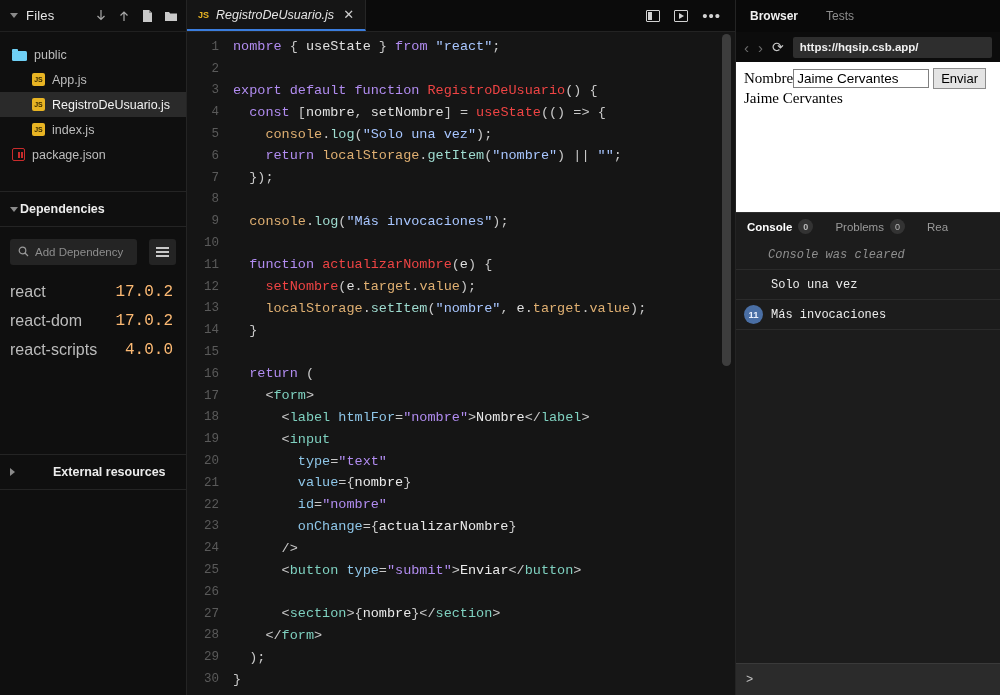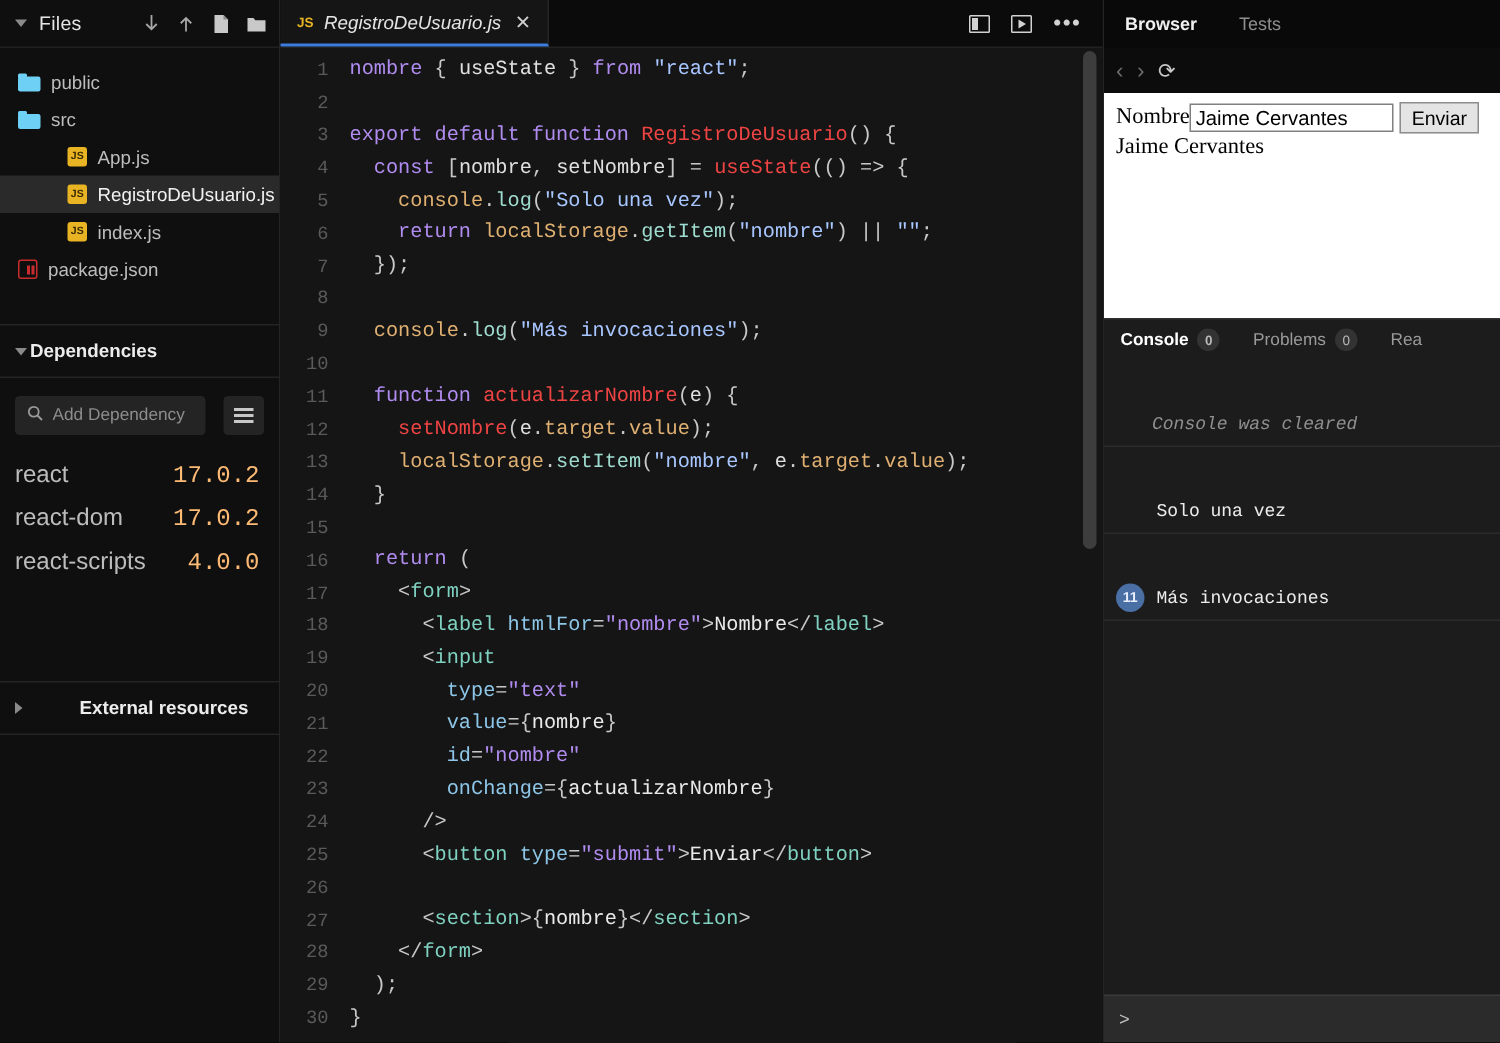--- a/index.html
+++ b/index.html
@@ -44,21 +44,21 @@
   }
   .hdr-icons { display: flex; align-items: center; gap: 11px; }
   .hdr-icons svg { display: block; }
 
   .tree { padding-top: 10px; }
   .row {
     height: 25px; display: flex; align-items: center;
     gap: 7px; font-size: 12.5px; color: #bdbdbd;
     padding-left: 12px; cursor: pointer; white-space: nowrap;
   }
-  .row.indent1 { padding-left: 45px; }
+  .row.indent1 { padding-left: 32px; }
   .row.selected { background: #2a2a2a; color: #f2f2f2; }
   .folder-ic { width: 15px; height: 12px; position: relative; flex: 0 0 15px; }
   .folder-ic::before {
     content:""; position:absolute; left:0; top:0; width:6px; height:3px;
     background:#6fd0f5; border-radius:1px 1px 0 0;
   }
   .folder-ic::after {
     content:""; position:absolute; left:0; top:2px; width:15px; height:10px;
     background:#6fd0f5; border-radius:1.5px;
   }
@@ -214,21 +214,21 @@
   .ct { display:flex; align-items:center; gap:6px; padding: 0 11px; font-size:11.5px; color:#9a9a9a; }
   .ct.active { color:#fff; font-weight:bold; }
   .ct-badge {
     min-width:15px; height:15px; border-radius:8px; background:#333;
     color:#b9b9b9; font-size:9px; display:flex; align-items:center; justify-content:center; padding: 0 4px;
   }
   .console-body { flex:1; background:#1c1c1c; overflow:hidden; }
   .c-row {
     min-height:30px; display:flex; align-items:center; gap:8px;
     border-bottom:1px solid #2b2b2b; padding: 0 10px 0 8px;
-    font-family:"Liberation Mono", monospace; font-size:12px;margin-top:28px;
+    font-family:"Liberation Mono", monospace; font-size:12px;
   }
   .c-row.cleared { color:#8f8f8f; font-style:italic; padding-left:32px; }
   .c-row .c-msg { color:#ececec; }
   .c-count {
     min-width:19px; height:19px; border-radius:10px; background:#4a6fa5;
     color:#e8eefb; font-size:9.5px; font-weight:bold;
     display:flex; align-items:center; justify-content:center;
     font-family:"Liberation Sans", sans-serif;
   }
   .c-indent { width:19px; flex:0 0 19px; }
@@ -271,24 +271,20 @@
               <path d="M1 3h4l1.2 1.5H13V12H1z" fill="#c9c9c9"></path>
             </svg>
         </span>
       </span>
     </div>
 
     <div class="tree">
         <div class="row">
           <span class="folder-ic"></span>
           <span>public</span>
-        </div>
-        <div class="row">
-          <span class="folder-ic"></span>
-          <span>src</span>
         </div>
         <div class="row indent1">
           <span class="js-ic">JS</span>
           <span>App.js</span>
         </div>
         <div class="row indent1 selected">
           <span class="js-ic">JS</span>
           <span>RegistroDeUsuario.js</span>
         </div>
         <div class="row indent1">
@@ -401,20 +397,21 @@
   <div class="rightpane">
     <div class="rp-tabs">
         <span class="rp-tab active">Browser</span>
         <span class="rp-tab">Tests</span>
       </div>
 
     <div class="urlbar">
       <span class="nav-ar">‹</span>
       <span class="nav-ar">›</span>
       <span class="reload">⟳</span>
+      <div class="url-field">https://hqsip.csb.app/</div>
     </div>
 
     <div class="preview">
       <div class="pv-line1">
         <span class="pv-label">Nombre</span>
         <input class="pv-input" value="Jaime Cervantes" style="">
         <button class="pv-btn">Enviar</button>
       </div>
       <div class="pv-section">Jaime Cervantes</div>
     </div>

